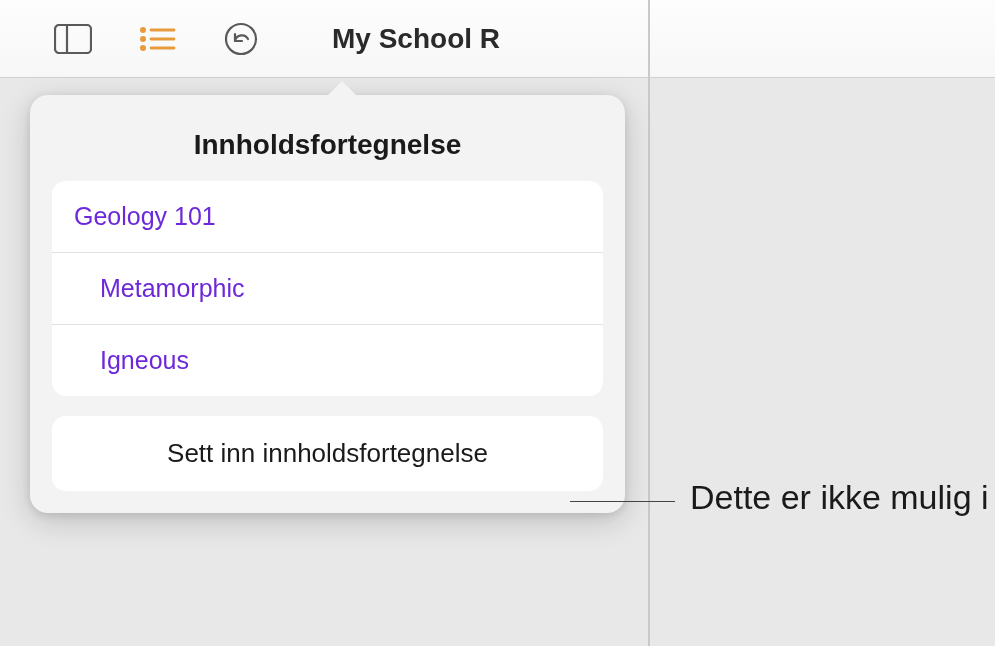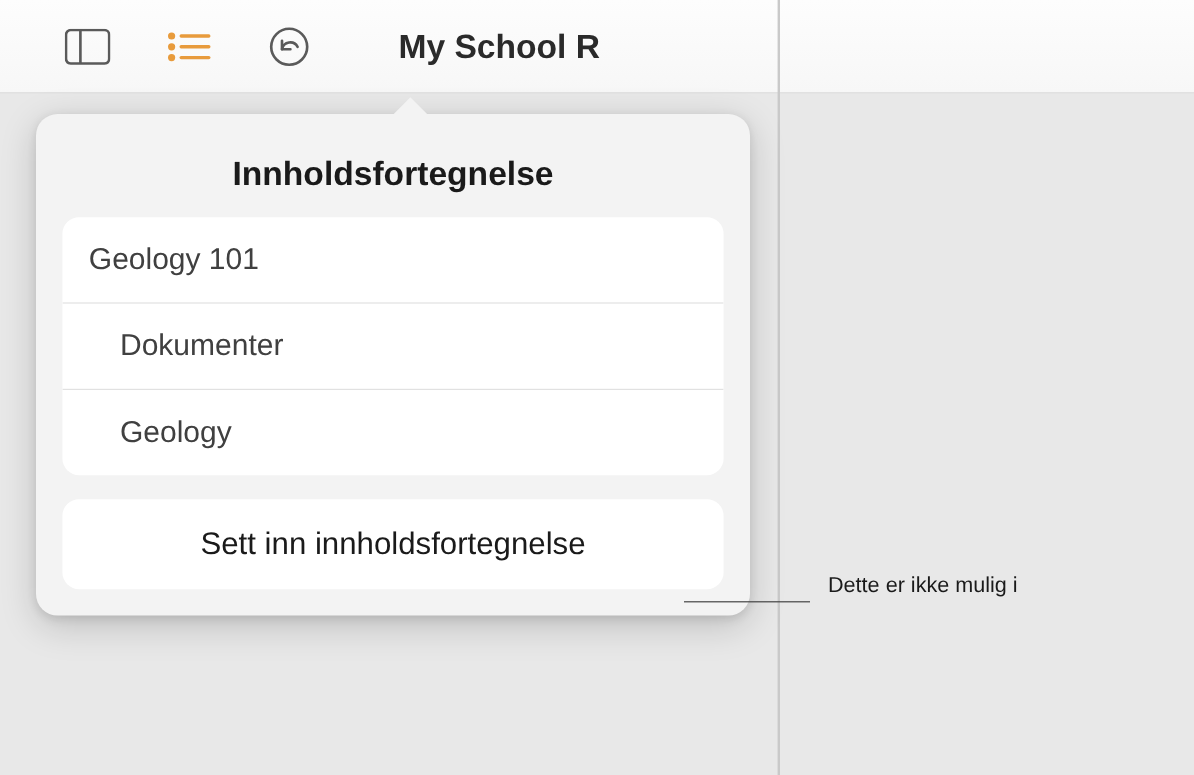--- a/index.html
+++ b/index.html
@@ -97,21 +97,21 @@
     }
     .toc-list {
       background: #fff;
       border-radius: 14px;
       overflow: hidden;
       margin-bottom: 20px;
     }
     .toc-item {
       padding: 21px 22px;
       font-size: 25px;
-      color: #404040;
+      color: #6d28d9;
       border-bottom: 1px solid #e1e1e1;
     }
     .toc-item:last-child {
       border-bottom: none;
     }
     .toc-item.indent {
       padding-left: 48px;
     }
     .insert-btn {
       background: #fff;
@@ -126,21 +126,21 @@
       top: 501px;
       left: 570px;
       width: 105px;
       height: 1px;
       background: #444;
     }
     .callout-text {
       position: absolute;
       top: 475px;
       left: 690px;
-      font-size: 18px;
+      font-size: 34px;
       color: #1a1a1a;
       line-height: 1.35;
       width: 300px;
     }
     .right-border {
       position: absolute;
       top: 0;
       left: 648px;
       width: 2px;
       height: 646px;
@@ -188,22 +188,22 @@
 
 <div class="right-border"></div>
 
 <div class="popover">
   <div class="popover-header">
     <span class="popover-title">Innholdsfortegnelse</span>
   </div>
 
   <div class="toc-list">
     <div class="toc-item">Geology 101</div>
-    <div class="toc-item indent">Dokumenter</div>
-    <div class="toc-item indent">Geology</div>
+    <div class="toc-item indent">Metamorphic</div>
+    <div class="toc-item indent">Igneous</div>
   </div>
 
   <div class="insert-btn">Sett inn innholdsfortegnelse</div>
 </div>
 
 <div class="callout-line"></div>
 <div class="callout-text">
   <span>Dette er ikke mulig i</span><br>
 </div>
 

